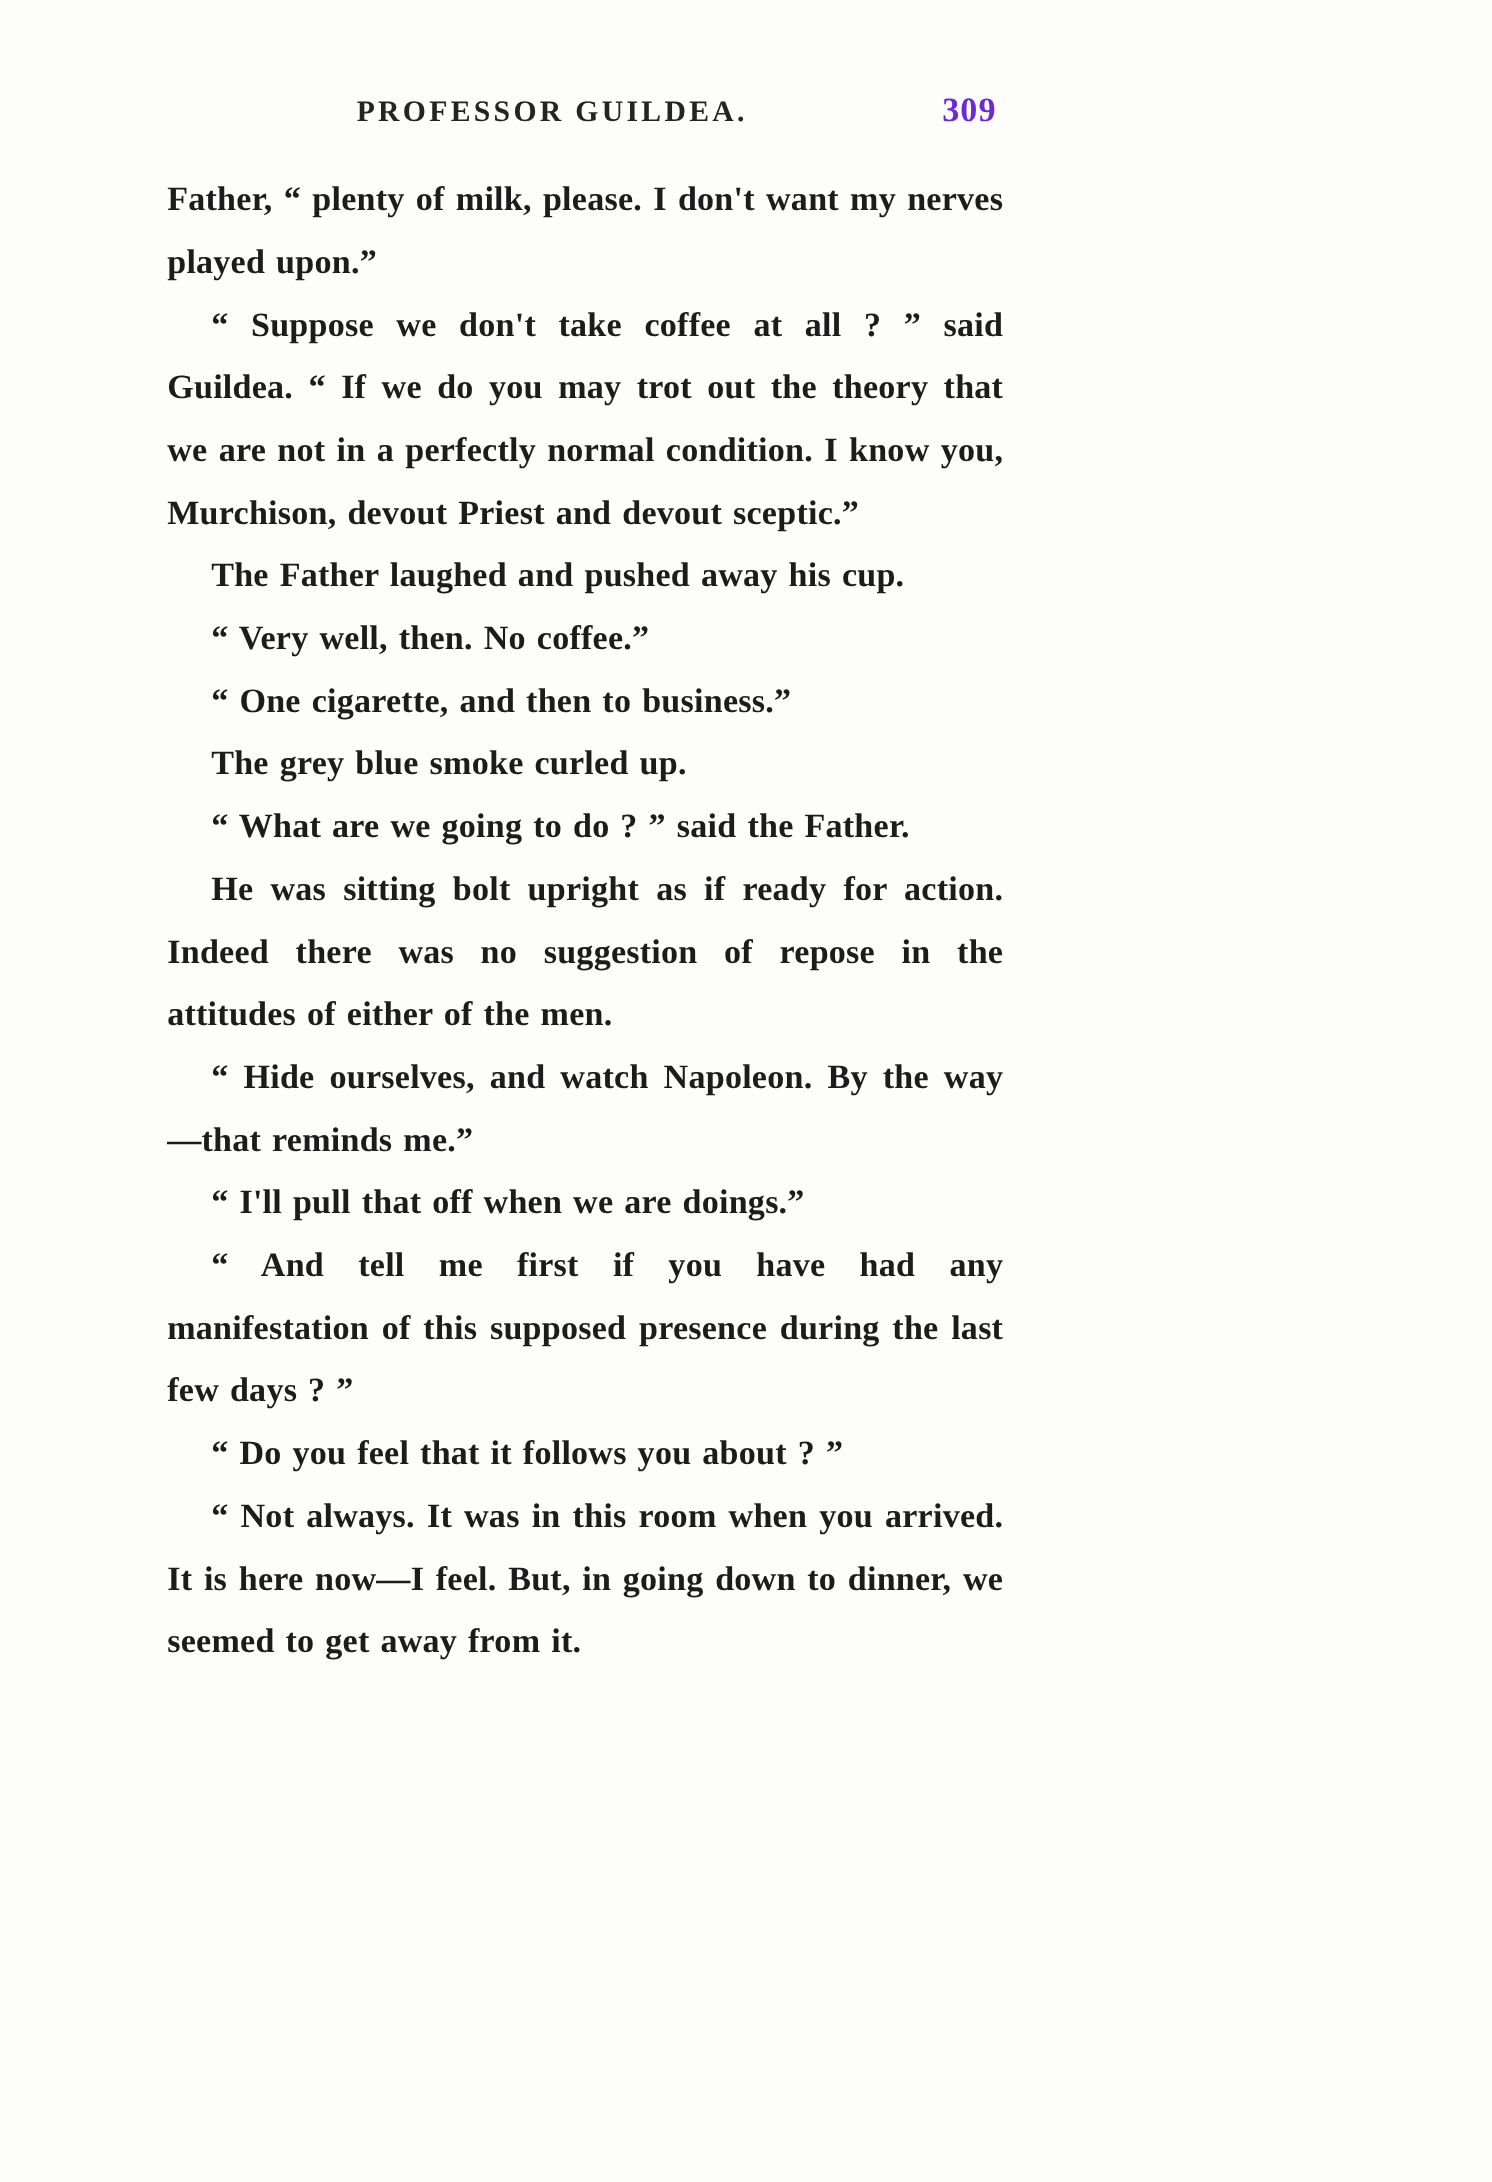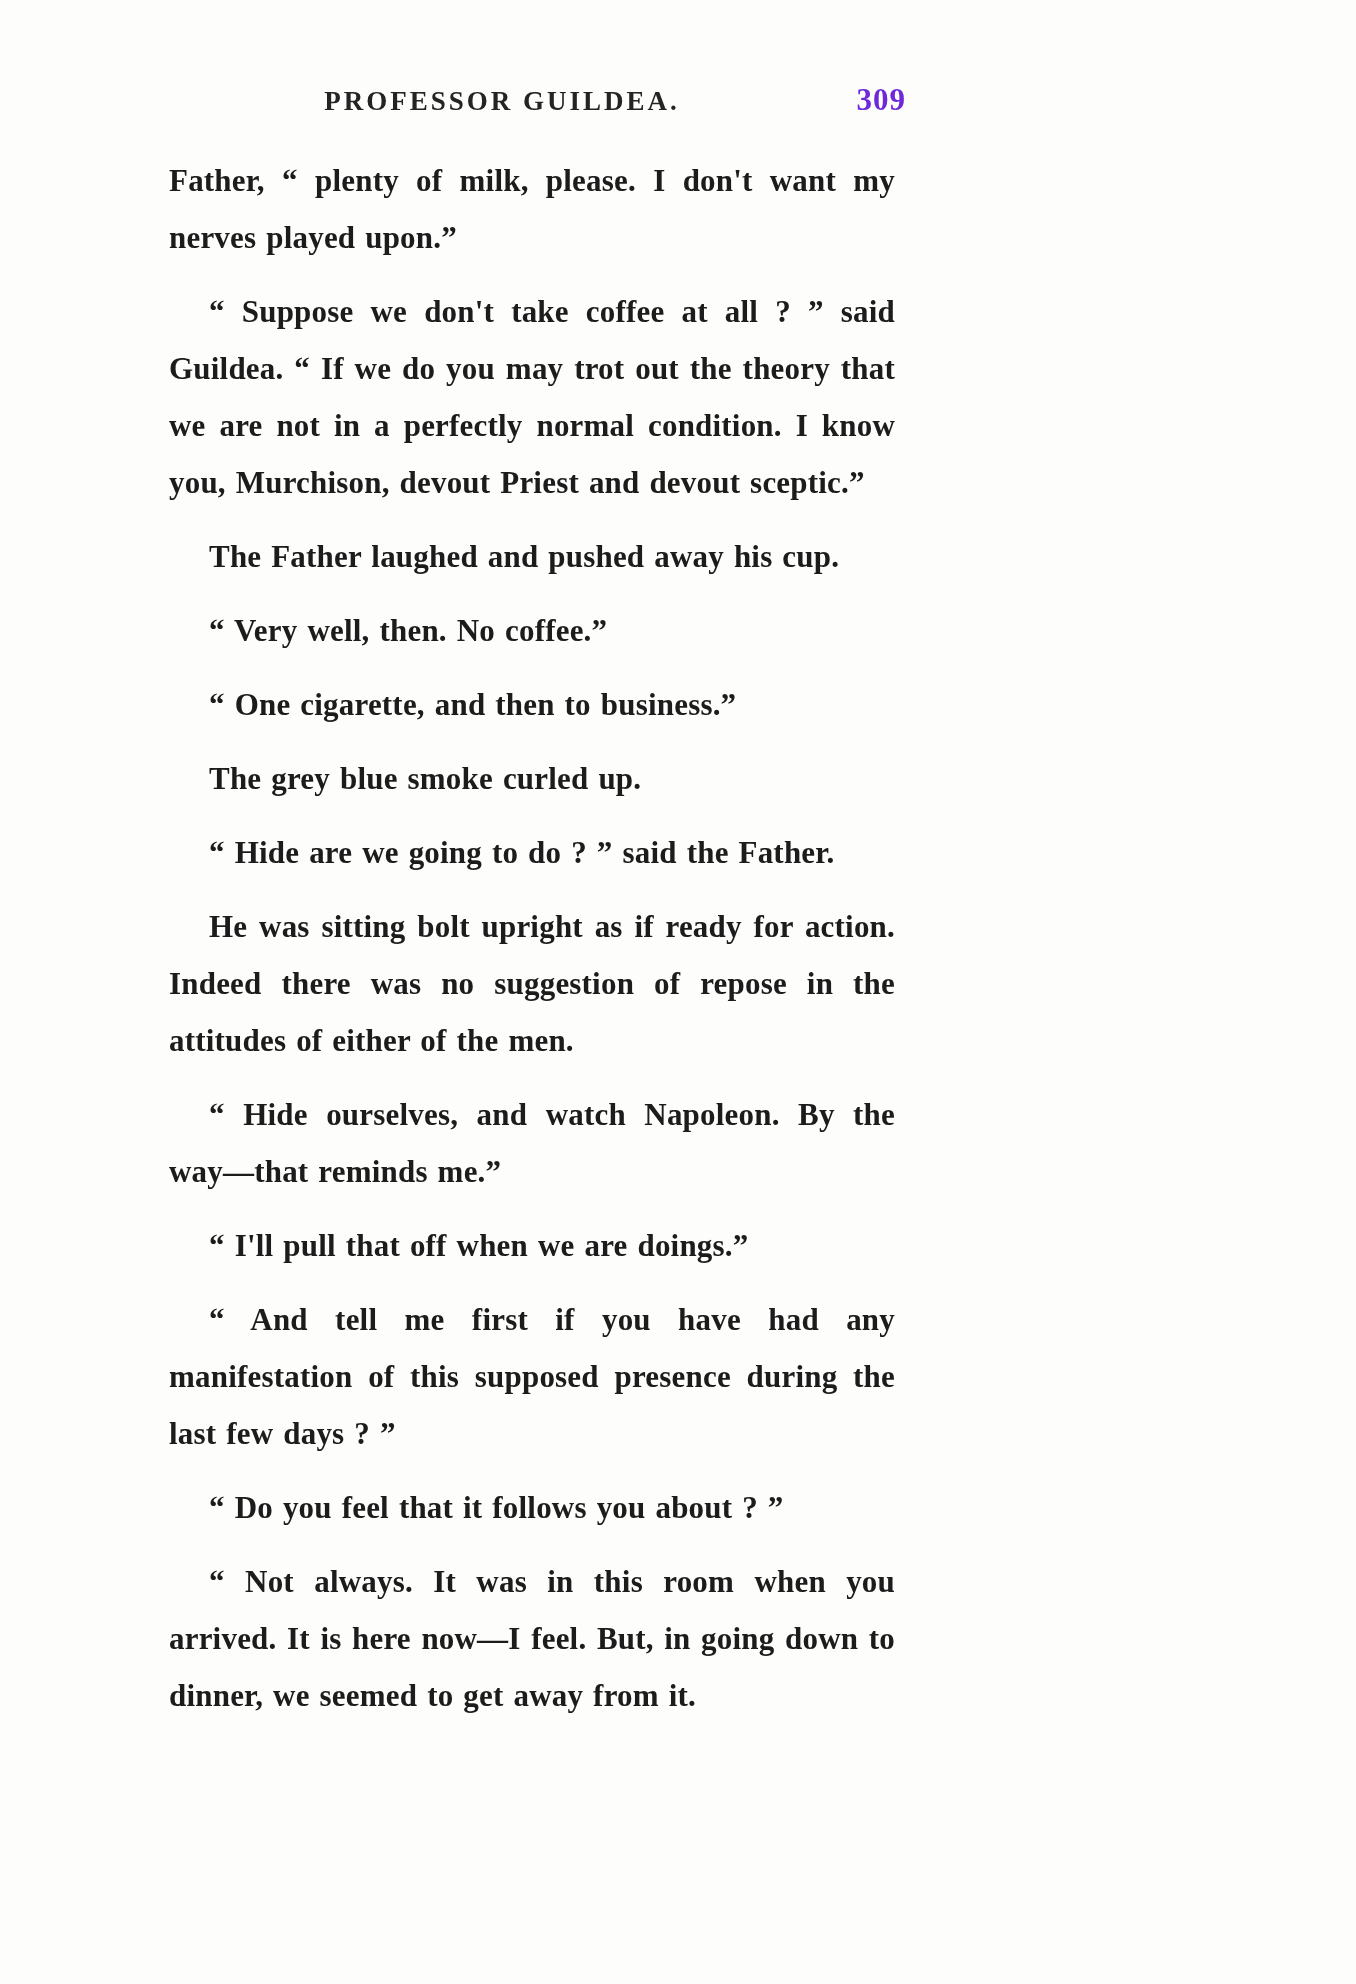--- a/index.html
+++ b/index.html
@@ -46,21 +46,21 @@
     color: #6d28d9;
   }
   .body-text {
     font-size: 31px;
     line-height: 57px;
     text-align: justify;
     letter-spacing: 0.2px;
     word-spacing: 2px;
   }
   .body-text p {
-    margin: 17px;
+    margin: 0;
     text-indent: 40px;
   }
   .body-text p.no-indent {
     text-indent: 0;
   }
 </style>
 </head>
 <body>
 
 <div class="page">
@@ -71,21 +71,21 @@
       <span class="page-number">309</span>
     </div>
 
     <div class="body-text">
       <p class="no-indent">Father, “ plenty of milk, please.  I don't want my nerves played upon.”</p>
       <p>“ Suppose we don't take coffee at all ? ” said Guildea.  “ If we do you may trot out the theory that we are not in a perfectly normal condition.  I know you, Murchison, devout Priest and devout sceptic.”</p>
       <p>The Father laughed and pushed away his cup.</p>
       <p>“ Very well, then.  No coffee.”</p>
       <p>“ One cigarette, and then to business.”</p>
       <p>The grey blue smoke curled up.</p>
-      <p>“ Hide are we going to do ? ” said the Father.</p>
+      <p>“ What are we going to do ? ” said the Father.</p>
       <p>He was sitting bolt upright as if ready for action.  Indeed there was no suggestion of repose in the attitudes of either of the men.</p>
       <p>“ Hide ourselves, and watch Napoleon.  By the way—that reminds me.”</p>
       <p>“ I'll pull that off when we are doings.”</p>
       <p>“ And tell me first if you have had any manifestation of this supposed presence during the last few days ? ”</p>
       <p>“ Do you feel that it follows you about ? ”</p>
       <p>“ Not always.  It was in this room when you arrived.  It is here now—I feel.  But, in going down to dinner, we seemed to get away from it.</p>
     </div>
 
   </div>
 </div>

